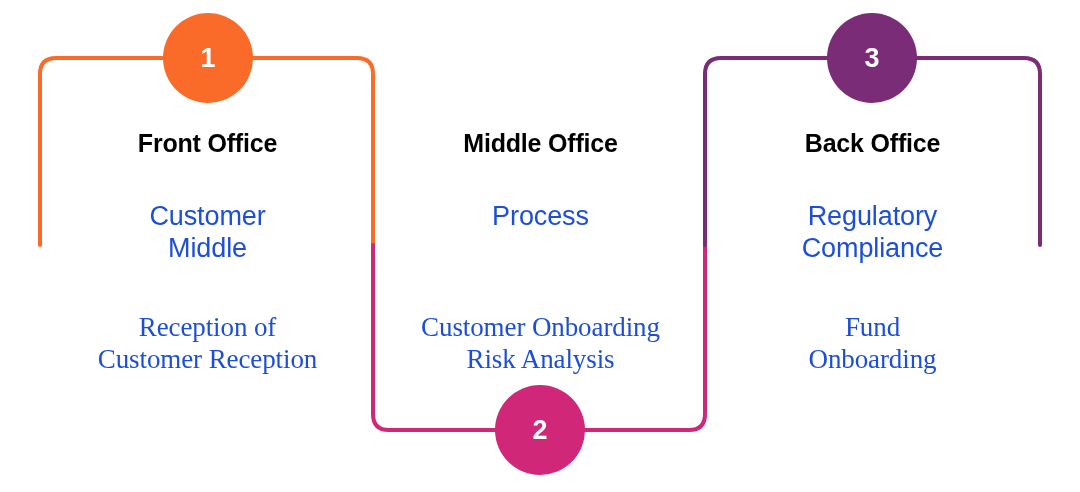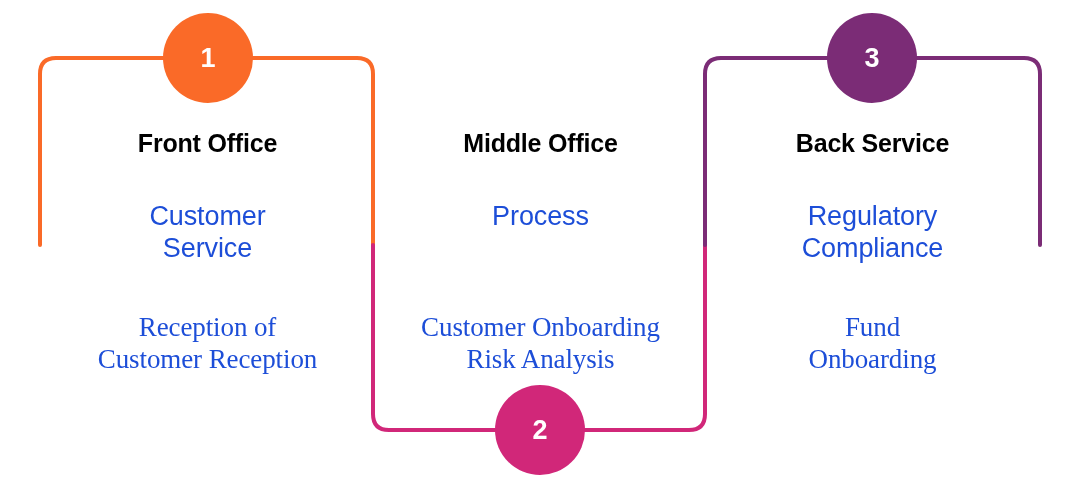--- a/index.html
+++ b/index.html
@@ -92,41 +92,41 @@
     <path d="M 558 430 L 689 430 Q 705 430 705 414 L 705 245" fill="none" stroke="#D12779" stroke-width="4" stroke-linecap="round"></path>
 
     <path d="M 705 245 L 705 74 Q 705 58 721 58 L 854 58" fill="none" stroke="#7B2C76" stroke-width="4" stroke-linecap="round"></path>
     <path d="M 890 58 L 1024 58 Q 1040 58 1040 74 L 1040 245" fill="none" stroke="#7B2C76" stroke-width="4" stroke-linecap="round"></path>
   </svg>
 
   <div class="column" id="column-front">
     <div class="col-title">Front Office</div>
     <div class="col-group group-a">
       <span class="col-line">Customer</span>
-      <span class="col-line">Service</span>
+      <span class="col-line">Middle</span>
     </div>
     <div class="col-group group-b">
       <span class="col-line">Reception of</span>
       <span class="col-line">Customer Reception</span>
     </div>
   </div>
 
   <div class="column" id="column-middle">
     <div class="col-title">Middle Office</div>
     <div class="col-group group-a">
       <span class="col-line">Process</span>
     </div>
     <div class="col-group group-b">
       <span class="col-line">Customer Onboarding</span>
       <span class="col-line">Risk Analysis</span>
     </div>
   </div>
 
   <div class="column" id="column-back">
-    <div class="col-title">Back Service</div>
+    <div class="col-title">Back Office</div>
     <div class="col-group group-a">
       <span class="col-line">Regulatory</span>
       <span class="col-line">Compliance</span>
     </div>
     <div class="col-group group-b">
       <span class="col-line">Fund</span>
       <span class="col-line">Onboarding</span>
     </div>
   </div>
 

